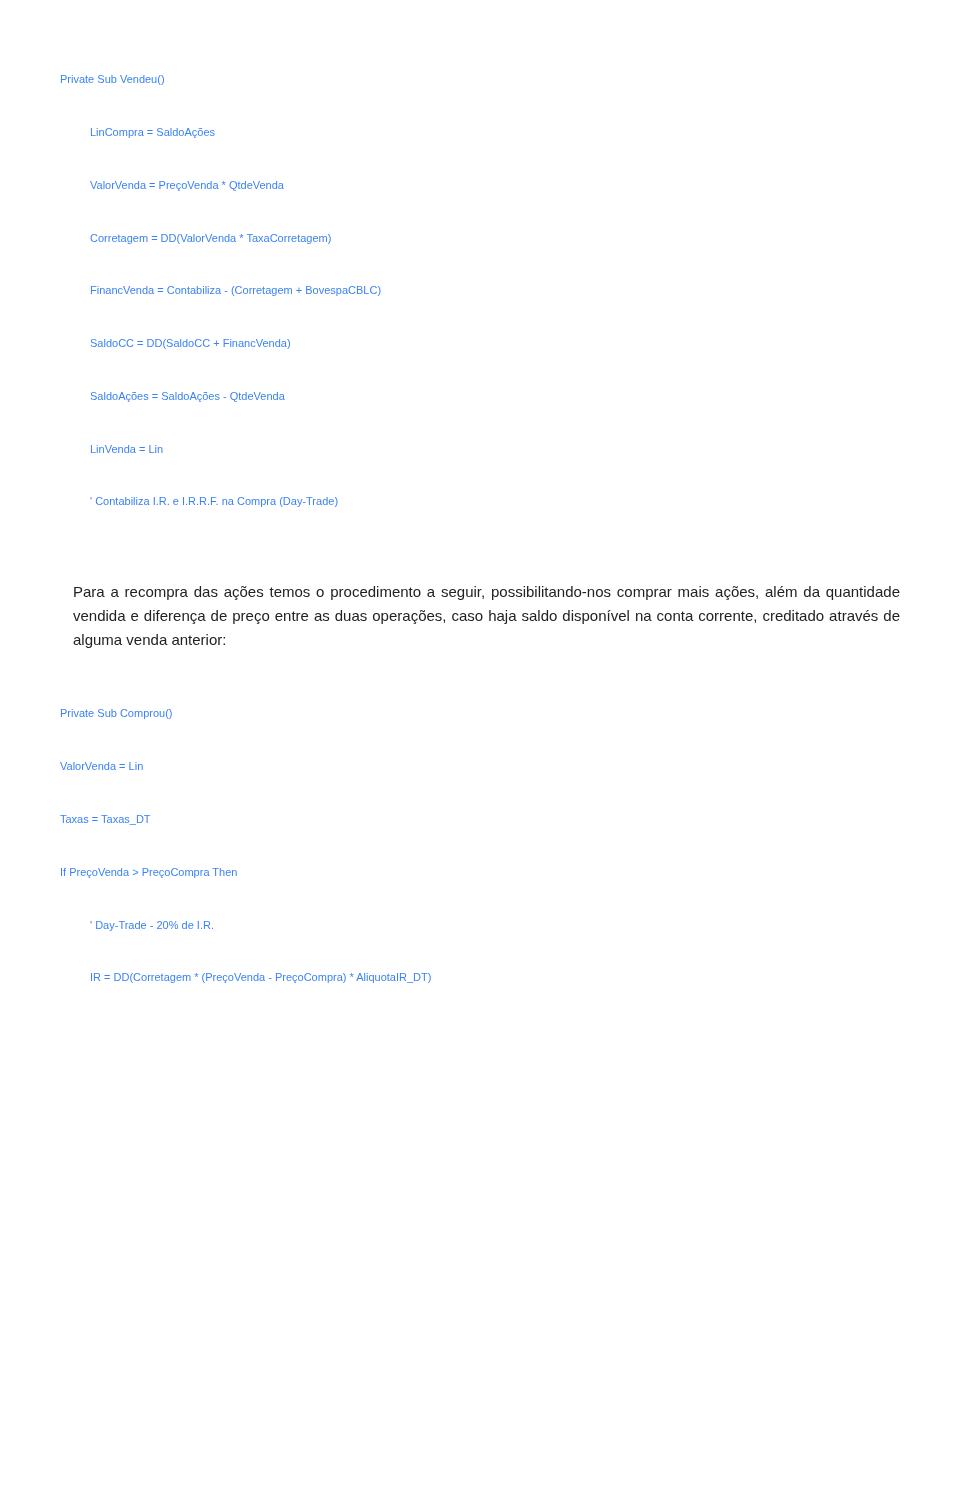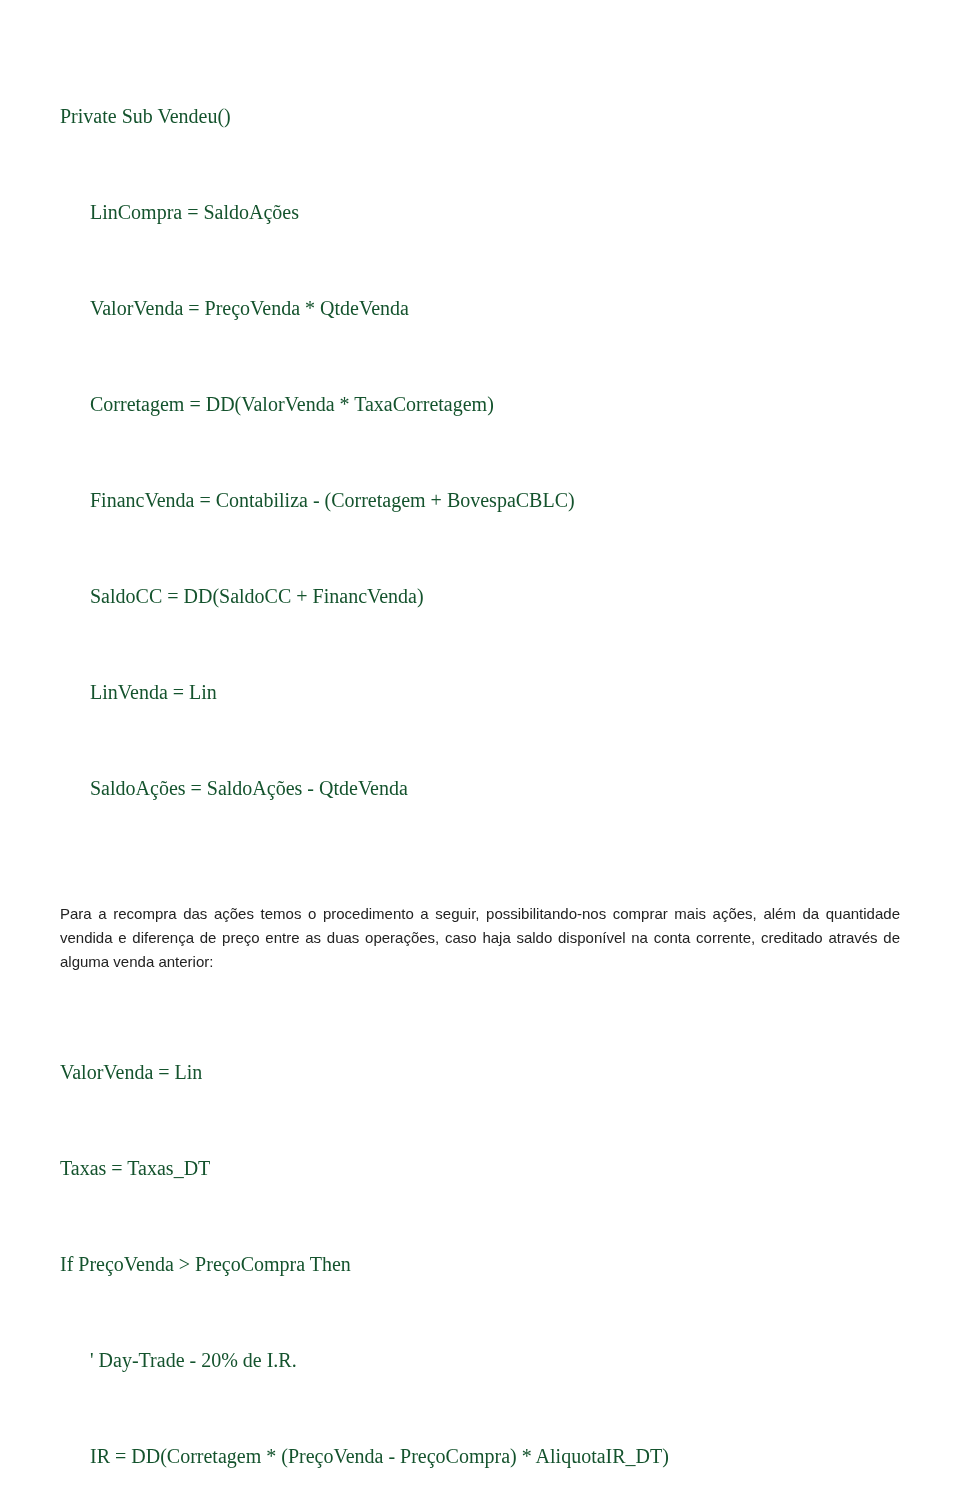--- a/index.html
+++ b/index.html
@@ -24,38 +24,38 @@
       position: relative;
     }
 
     .content-block {
       font-size: 15px;
       line-height: 1.55;
       color: #222222;
     }
 
     .code-block {
-      font-family: Liberation Serif, serif;
-      font-size: 20px;
+      font-family: Liberation Sans, sans-serif;
+      font-size: 11px;
       line-height: 1.6;
-      color: #14532d;
+      color: #3b82f6;
       margin: 6px 0;
       white-space: pre-wrap;
     }
 
     .code-indent {
       padding-left: 30px;
     }
 
     .prose-text {
       font-family: Arial, sans-serif;
       font-size: 15px;
       line-height: 1.6;
       color: #222222;
-      margin: 18px 0 18px 0;
+      margin: 18px 0 18px 13px;
       text-align: justify;
     }
 
     .section-gap {
       height: 10px;
     }
   </style>
 </head>
 <body>
 
@@ -63,29 +63,31 @@
 
   <div class="content-block">
 
     <div class="code-block">
       <div>Private Sub Vendeu()</div>
       <div class="code-indent">LinCompra = SaldoAções</div>
       <div class="code-indent">ValorVenda = PreçoVenda * QtdeVenda</div>
       <div class="code-indent">Corretagem = DD(ValorVenda * TaxaCorretagem)</div>
       <div class="code-indent">FinancVenda = Contabiliza - (Corretagem + BovespaCBLC)</div>
       <div class="code-indent">SaldoCC = DD(SaldoCC + FinancVenda)</div>
+      <div class="code-indent">SaldoAções = SaldoAções - QtdeVenda</div>
       <div class="code-indent">LinVenda = Lin</div>
-      <div class="code-indent">SaldoAções = SaldoAções - QtdeVenda</div>
+      <div class="code-indent">' Contabiliza I.R. e I.R.R.F. na Compra (Day-Trade)</div>
     </div>
 
     <div class="section-gap"></div>
 
     <p class="prose-text">Para a recompra das ações temos o procedimento a seguir, possibilitando-nos comprar mais ações, além da quantidade vendida e diferença de preço entre as duas operações, caso haja saldo disponível na conta corrente, creditado  através de alguma venda anterior:</p>
 
     <div class="code-block">
+      <div>Private Sub Comprou()</div>
       <div>ValorVenda = Lin</div>
       <div>Taxas = Taxas_DT</div>
       <div>If PreçoVenda &gt; PreçoCompra Then</div>
       <div class="code-indent">' Day-Trade - 20% de I.R.</div>
       <div class="code-indent">IR = DD(Corretagem * (PreçoVenda - PreçoCompra) * AliquotaIR_DT)</div>
       
       
       
       
       

